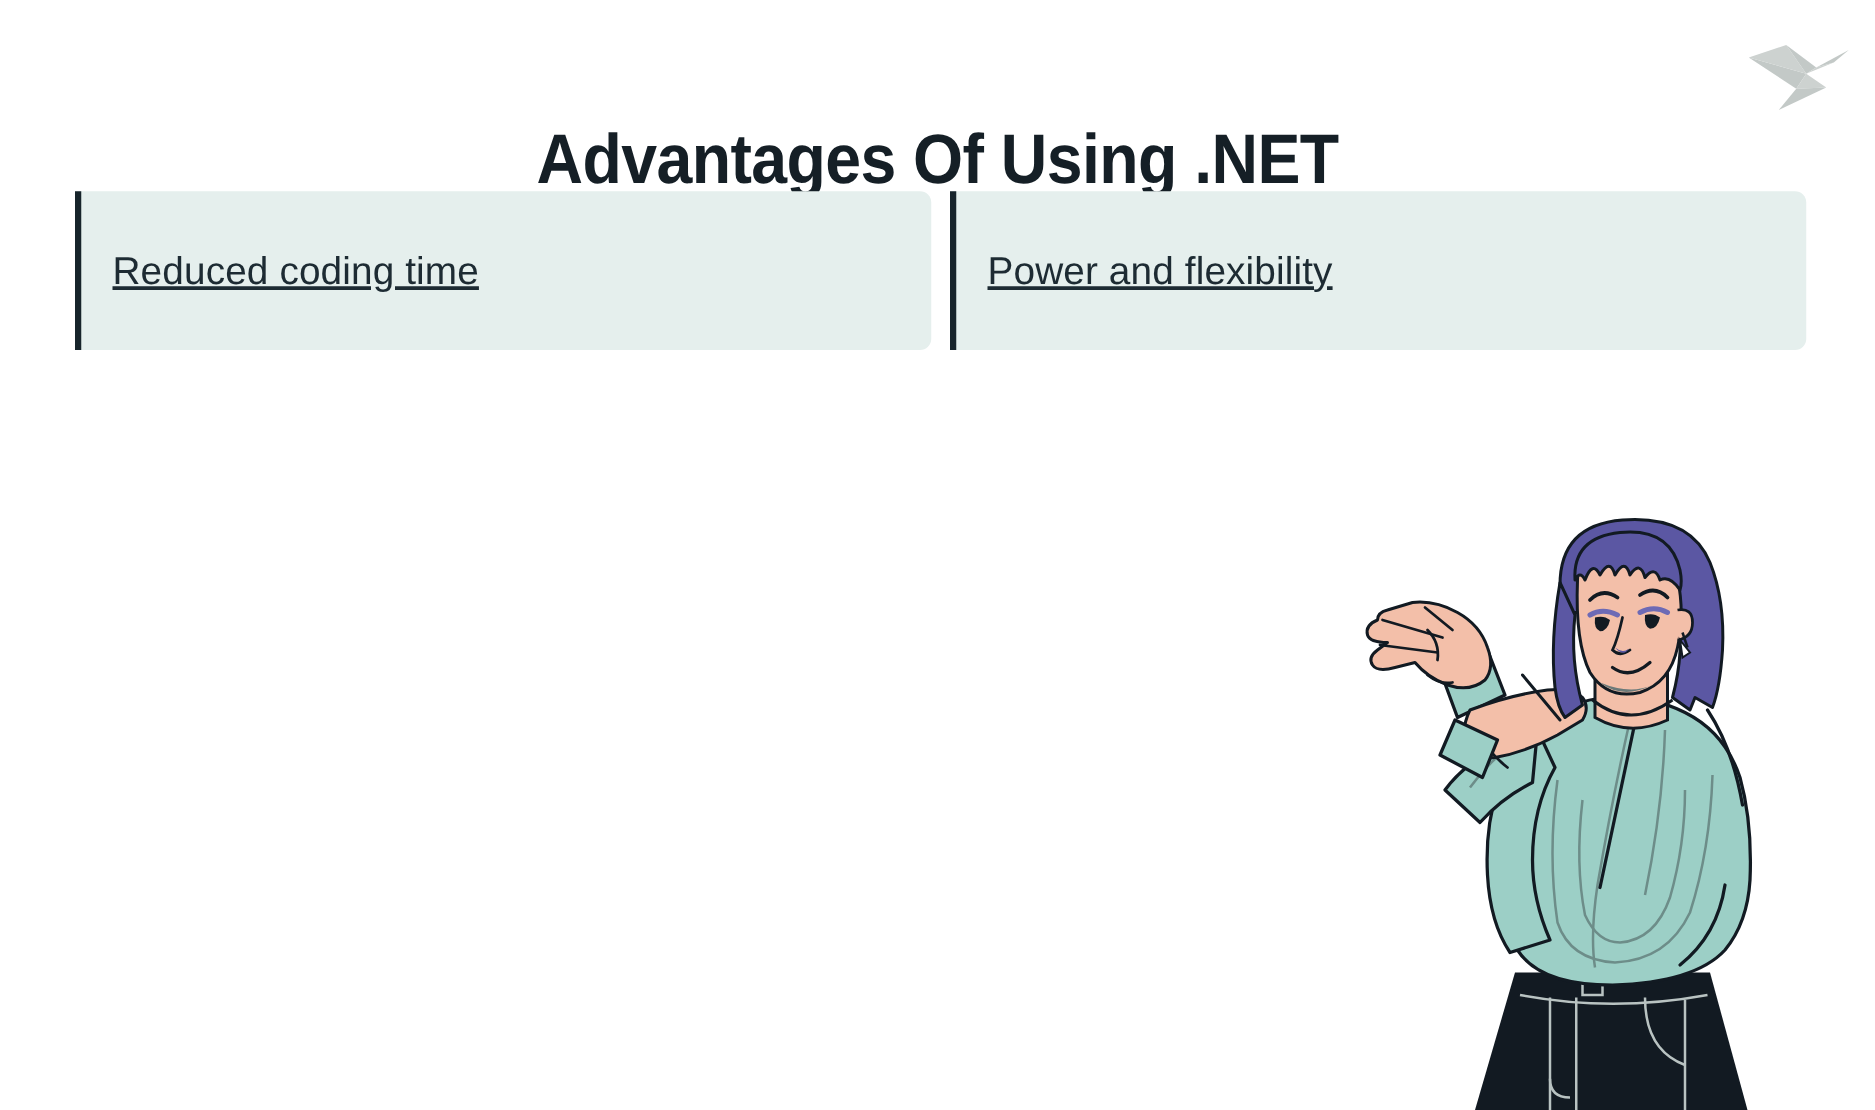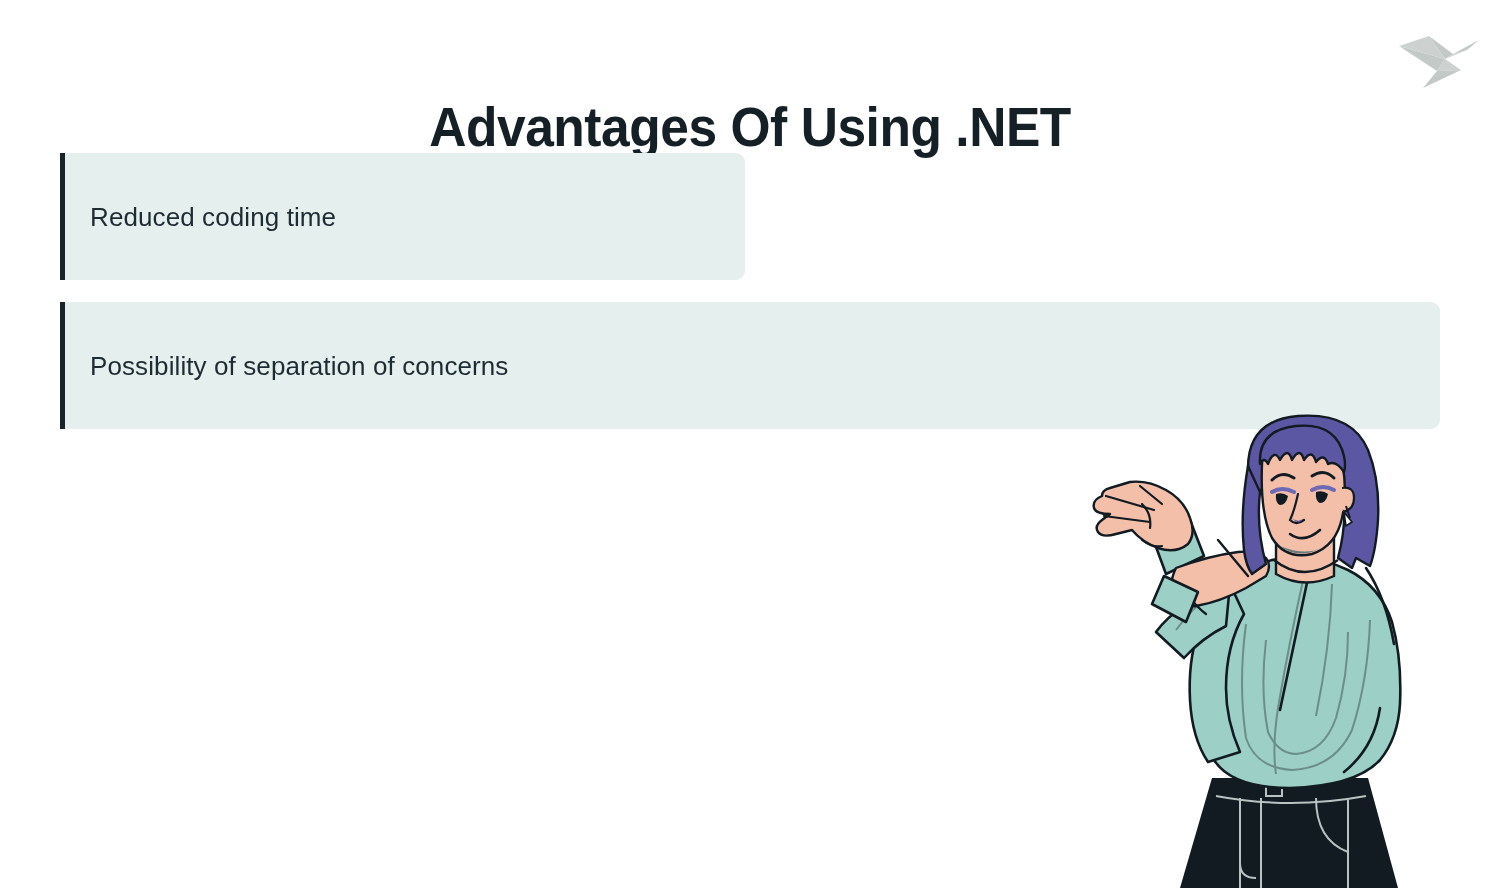--- a/index.html
+++ b/index.html
@@ -75,27 +75,28 @@
     position: absolute;
     left: 0;
     top: 0;
     bottom: 0;
     width: 5px;
     background: #17242b;
   }
   .card.half { width: 685px; flex: 0 0 685px; }
   .card.full { width: 1380px; flex: 0 0 1380px; }
   .card-label {
-    font-size: 26px;
+    font-size: 31px;
     line-height: 38px;
     color: #1d2b33;
     font-weight: 400;
     letter-spacing: 0.1px;
     position: relative;
     z-index: 2;
+    text-decoration: underline;
   }
 
   
   #person {
     position: absolute;
     left: 1080px;
     top: 408px;
     width: 420px;
     height: 480px;
     pointer-events: none;
@@ -119,32 +120,30 @@
   </div>
 
   <h1 id="title">Advantages Of Using .NET</h1>
 
   <div id="grid">
 
     <div class="row">
       <div class="card half">
         <span class="card-label">Reduced coding time</span>
       </div>
+      <div class="card half">
+        <span class="card-label">Power and flexibility</span>
+      </div>
     </div>
 
     <div class="row">
     </div>
 
 
 
-    <div class="row">
-      <div class="card full">
-        <span class="card-label">Possibility of separation of concerns</span>
-      </div>
-    </div>
 
   </div>
 
   <div id="person">
     <svg viewBox="0 0 420 480" width="420" height="480" aria-hidden="true">
       <defs>
         <clipPath id="frame">
             <rect x="0" y="0" width="420" height="480"></rect>
           </clipPath>
       </defs>

